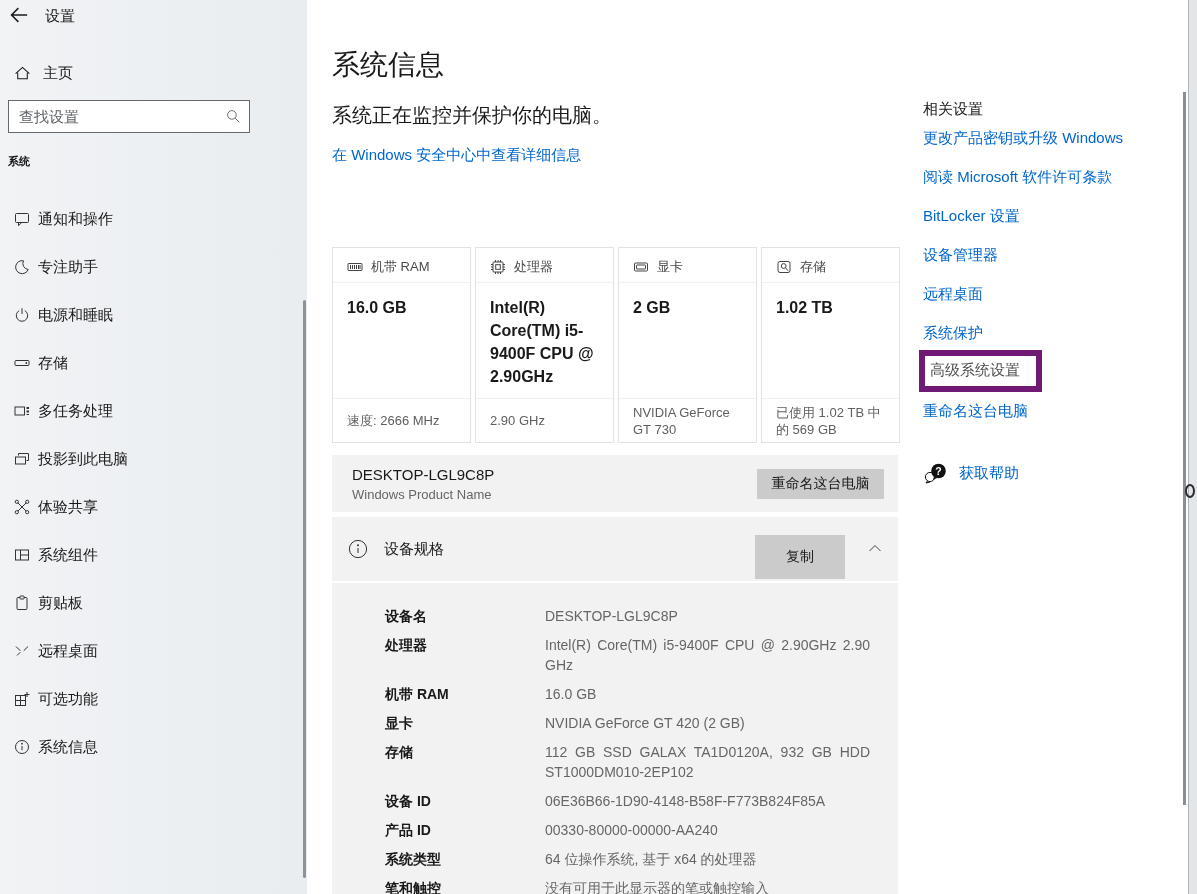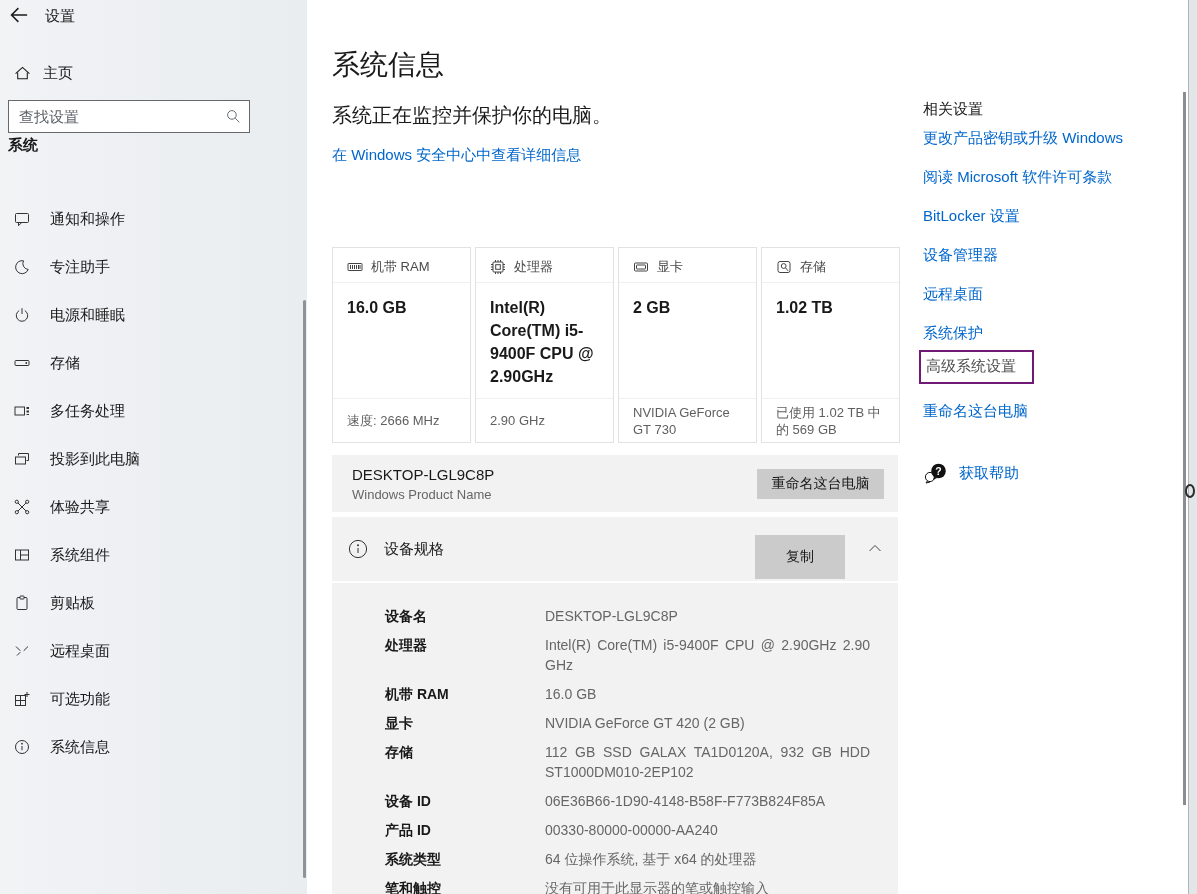--- a/index.html
+++ b/index.html
@@ -20,25 +20,25 @@
   .app-title { position:absolute; left:45px; top:7px; font-size:15px; color:#191919; }
   .home-row { position:absolute; left:0; top:56px; width:100%; height:34px; display:flex; align-items:center; padding-left:14px; font-size:15px; cursor:pointer; }
   .home-row .lbl { margin-left:12px; }
   .search-wrap { position:absolute; left:8px; top:100px; width:242px; height:33px; }
   .search-wrap input {
     width:100%; height:100%; border:1px solid #65696d; background:#fff;
     font-family:inherit; font-size:15px; color:#444; padding:0 32px 0 10px; outline:none;
   }
   .search-wrap input::placeholder { color:#5d6166; opacity:1; }
   .search-wrap .mag { position:absolute; right:9px; top:9px; }
-  .side-section { position:absolute; left:8px; top:136px; font-size:15px; font-weight:bold; color:#191919; }
+  .side-section { position:absolute; left:8px; top:154px; font-size:11px; font-weight:bold; color:#191919; }
   .side-nav { position:absolute; left:0; top:195px; width:100%; }
   .nav-item { height:48px; display:flex; align-items:center; padding-left:14px; font-size:15px; color:#191919; cursor:pointer; }
   .nav-item .ic { width:16px; height:16px; flex:none; }
-  .nav-item .lbl { margin-left:20px; white-space:nowrap; }
+  .nav-item .lbl { margin-left:8px; white-space:nowrap; }
   .side-scroll { position:absolute; left:303px; top:300px; width:3px; height:578px; background:#8f9397; border-radius:2px; }
 
   
   .controls { position:absolute; top:0; left:1046px; width:142px; height:30px; display:flex; }
   .ctrl { width:47px; height:30px; display:flex; align-items:center; justify-content:center; cursor:pointer; }
 
   
   .main { position:absolute; left:307px; top:0; width:890px; height:894px; background:#fff; }
   .page-title { position:absolute; left:25px; top:46px; font-size:28px; font-weight:400; color:#191919; }
   .page-sub { position:absolute; left:25px; top:102px; font-size:20px; color:#1b1b1b; }
@@ -67,21 +67,21 @@
 
   .spec-table { position:absolute; left:25px; top:583px; width:566px; height:311px; background:#f2f2f2; padding:23px 28px 0 53px; overflow:hidden; }
   .spec-row { display:flex; margin-bottom:9px; line-height:20px; font-size:14px; }
   .spec-label { width:160px; flex:none; font-weight:bold; color:#191919; }
   .spec-value { flex:1; color:#666; text-align:justify; }
 
   
   .related { position:absolute; left:616px; top:100px; width:262px; font-size:15px; }
   .rel-head { position:absolute; top:0; left:0; color:#191919; }
   .rel-link { position:absolute; left:0; color:#0066cc; white-space:nowrap; cursor:pointer; }
-  .rel-boxed { position:absolute; top:250px; left:-4px; border:2px solid #701a75; padding:5px 16px 6px 5px; color:#4f4f4f; white-space:nowrap; cursor:pointer; }
+  .rel-boxed { position:absolute; top:250px; left:-4px; border:6px solid #701a75; padding:5px 16px 6px 5px; color:#4f4f4f; white-space:nowrap; cursor:pointer; }
   .help-row { position:absolute; top:362px; left:0; display:flex; align-items:center; gap:11px; cursor:pointer; }
   .help-row .txt { color:#0066cc; }
 
   
   .edge-track { position:absolute; right:0; top:0; width:9px; height:894px; background:#e3e6e9; border-left:1px solid #afb4b9; }
   .main-thumb { position:absolute; left:1183px; top:92px; width:3px; height:713px; background:#8a8e92; }
   .o-marker { position:absolute; left:1185px; top:484px; width:10px; height:14px; border:2px solid #2c2c2c; border-radius:50%; background:transparent; }
 </style>
 </head>
 <body>

